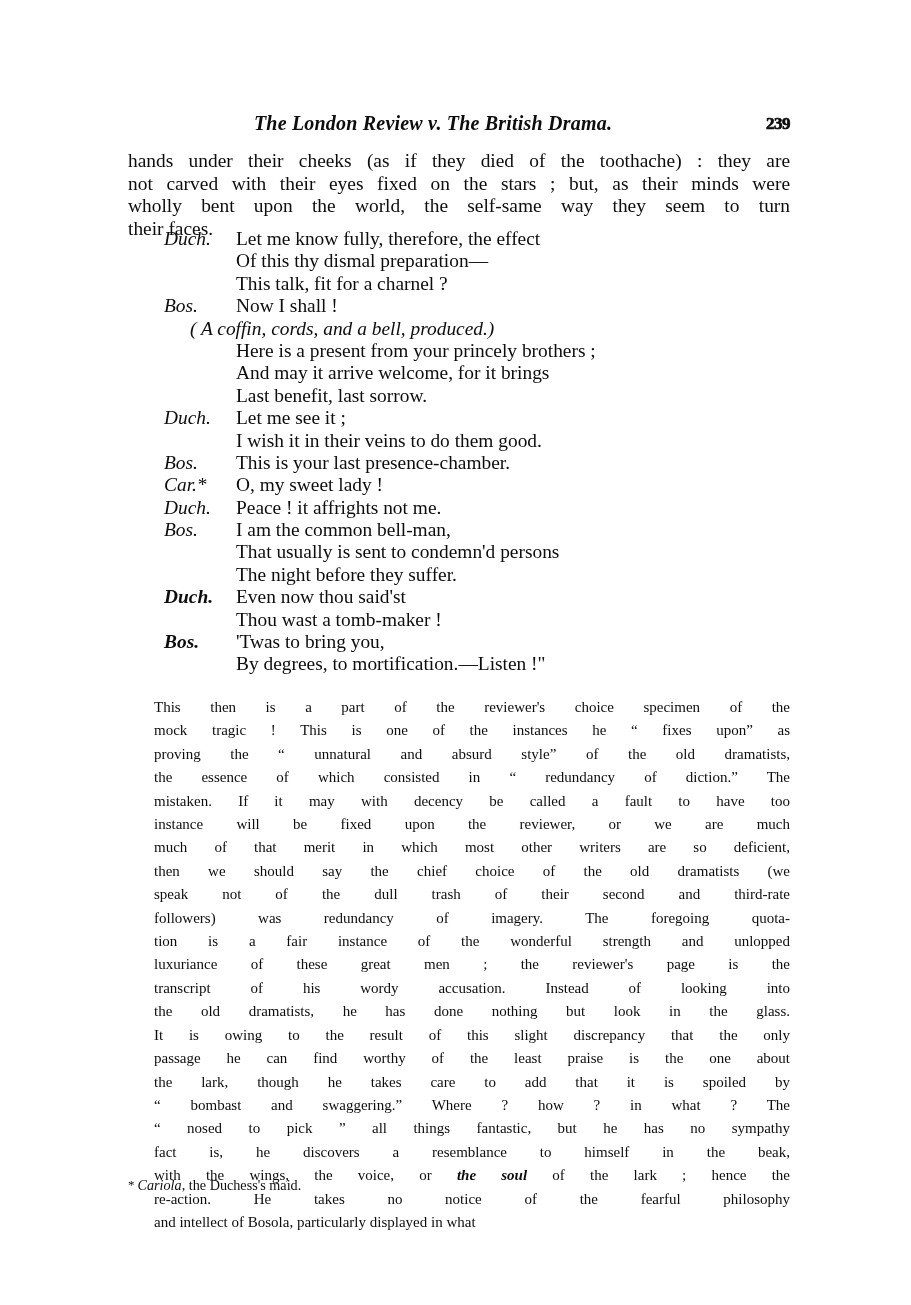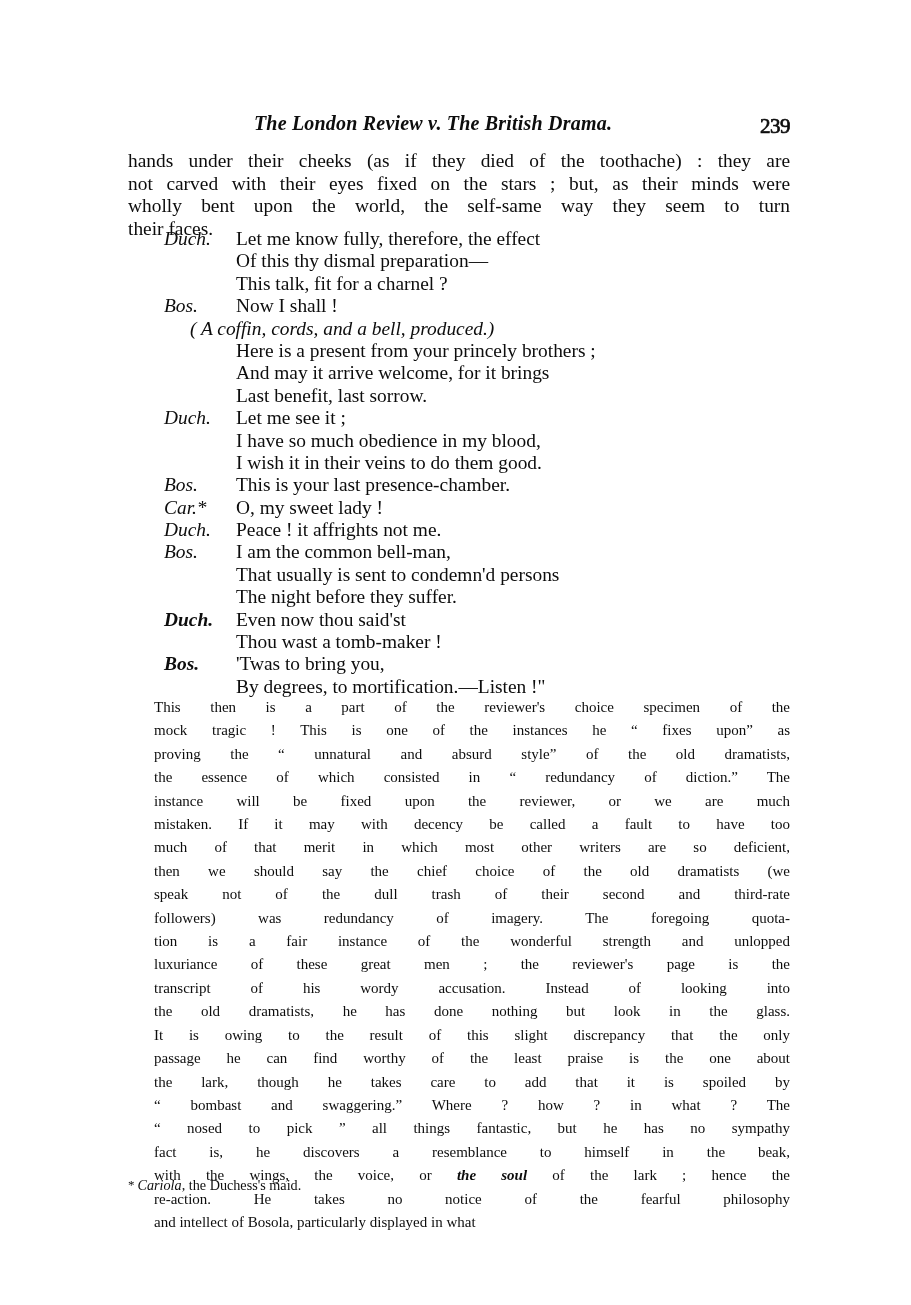--- a/index.html
+++ b/index.html
@@ -42,22 +42,22 @@
     font-style: italic;
     font-weight: bold;
     font-size: 20px;
     letter-spacing: 0.2px;
     white-space: nowrap;
   }
   .head-pageno {
     position: absolute;
     right: 0;
     top: 2px;
-    font-weight: normal;
-    font-size: 21px;
+    font-weight: bold;
+    font-size: 17px;
     letter-spacing: -0.5px;
     -webkit-text-stroke: 0.7px #0d0d0d;
   }
 
   
   .prose {
     position: absolute;
     left: 128px;
     width: 662px;
     text-align: justify;
@@ -189,24 +189,20 @@
       <div class="vline cont">
         <div class="speaker">&nbsp;</div>
         <div class="speech">Last benefit, last sorrow.</div>
       </div>
       <div class="vline">
         <div class="speaker">Duch.</div>
         <div class="speech">Let me see it ;</div>
       </div>
       <div class="vline cont">
         <div class="speaker">&nbsp;</div>
-        <div class="speech">I have so much obedience in my blood,</div>
-      </div>
-      <div class="vline cont">
-        <div class="speaker">&nbsp;</div>
         <div class="speech">I wish it in their veins to do them good.</div>
       </div>
       <div class="vline">
         <div class="speaker">Bos.</div>
         <div class="speech">This is your last presence-chamber.</div>
       </div>
       <div class="vline">
         <div class="speaker">Car.*</div>
         <div class="speech">O, my sweet lady !</div>
       </div>
@@ -242,22 +238,22 @@
         <div class="speaker">&nbsp;</div>
         <div class="speech">By degrees, to mortification.—Listen !"</div>
       </div>
     </div>
 
   <div class="prose body-par">
       <div class="ln">This then is a part of the reviewer's choice specimen of the</div>
       <div class="ln"><span class="it">mock</span> tragic !  This is one of the instances he “ fixes upon” as</div>
       <div class="ln">proving the “ unnatural and absurd style” of the old dramatists,</div>
       <div class="ln">the <span class="it">essence</span> of which consisted in “ redundancy of diction.”  The</div>
+      <div class="ln">mistaken.  If it may with decency be called a fault to have too</div>
       <div class="ln">instance will be fixed upon the reviewer, or we are much</div>
-      <div class="ln">mistaken.  If it may with decency be called a fault to have too</div>
       <div class="ln">much of that merit in which most other writers are so deficient,</div>
       <div class="ln">then we should say the chief choice of the old dramatists (we</div>
       <div class="ln">speak not of the dull trash of their second and third-rate</div>
       <div class="ln">followers) was redundancy of <span class="it">imagery</span>.  The foregoing quota-</div>
       <div class="ln">tion is a fair instance of the wonderful strength and unlopped</div>
       <div class="ln">luxuriance of these great men ; the reviewer's page is the</div>
       <div class="ln">transcript of his wordy accusation.  Instead of looking into</div>
       <div class="ln">the old dramatists, he has done nothing but look in the glass.</div>
       <div class="ln">It is owing to the result of this slight discrepancy that the only</div>
       <div class="ln">passage he can find worthy of the least praise is the one about</div>

